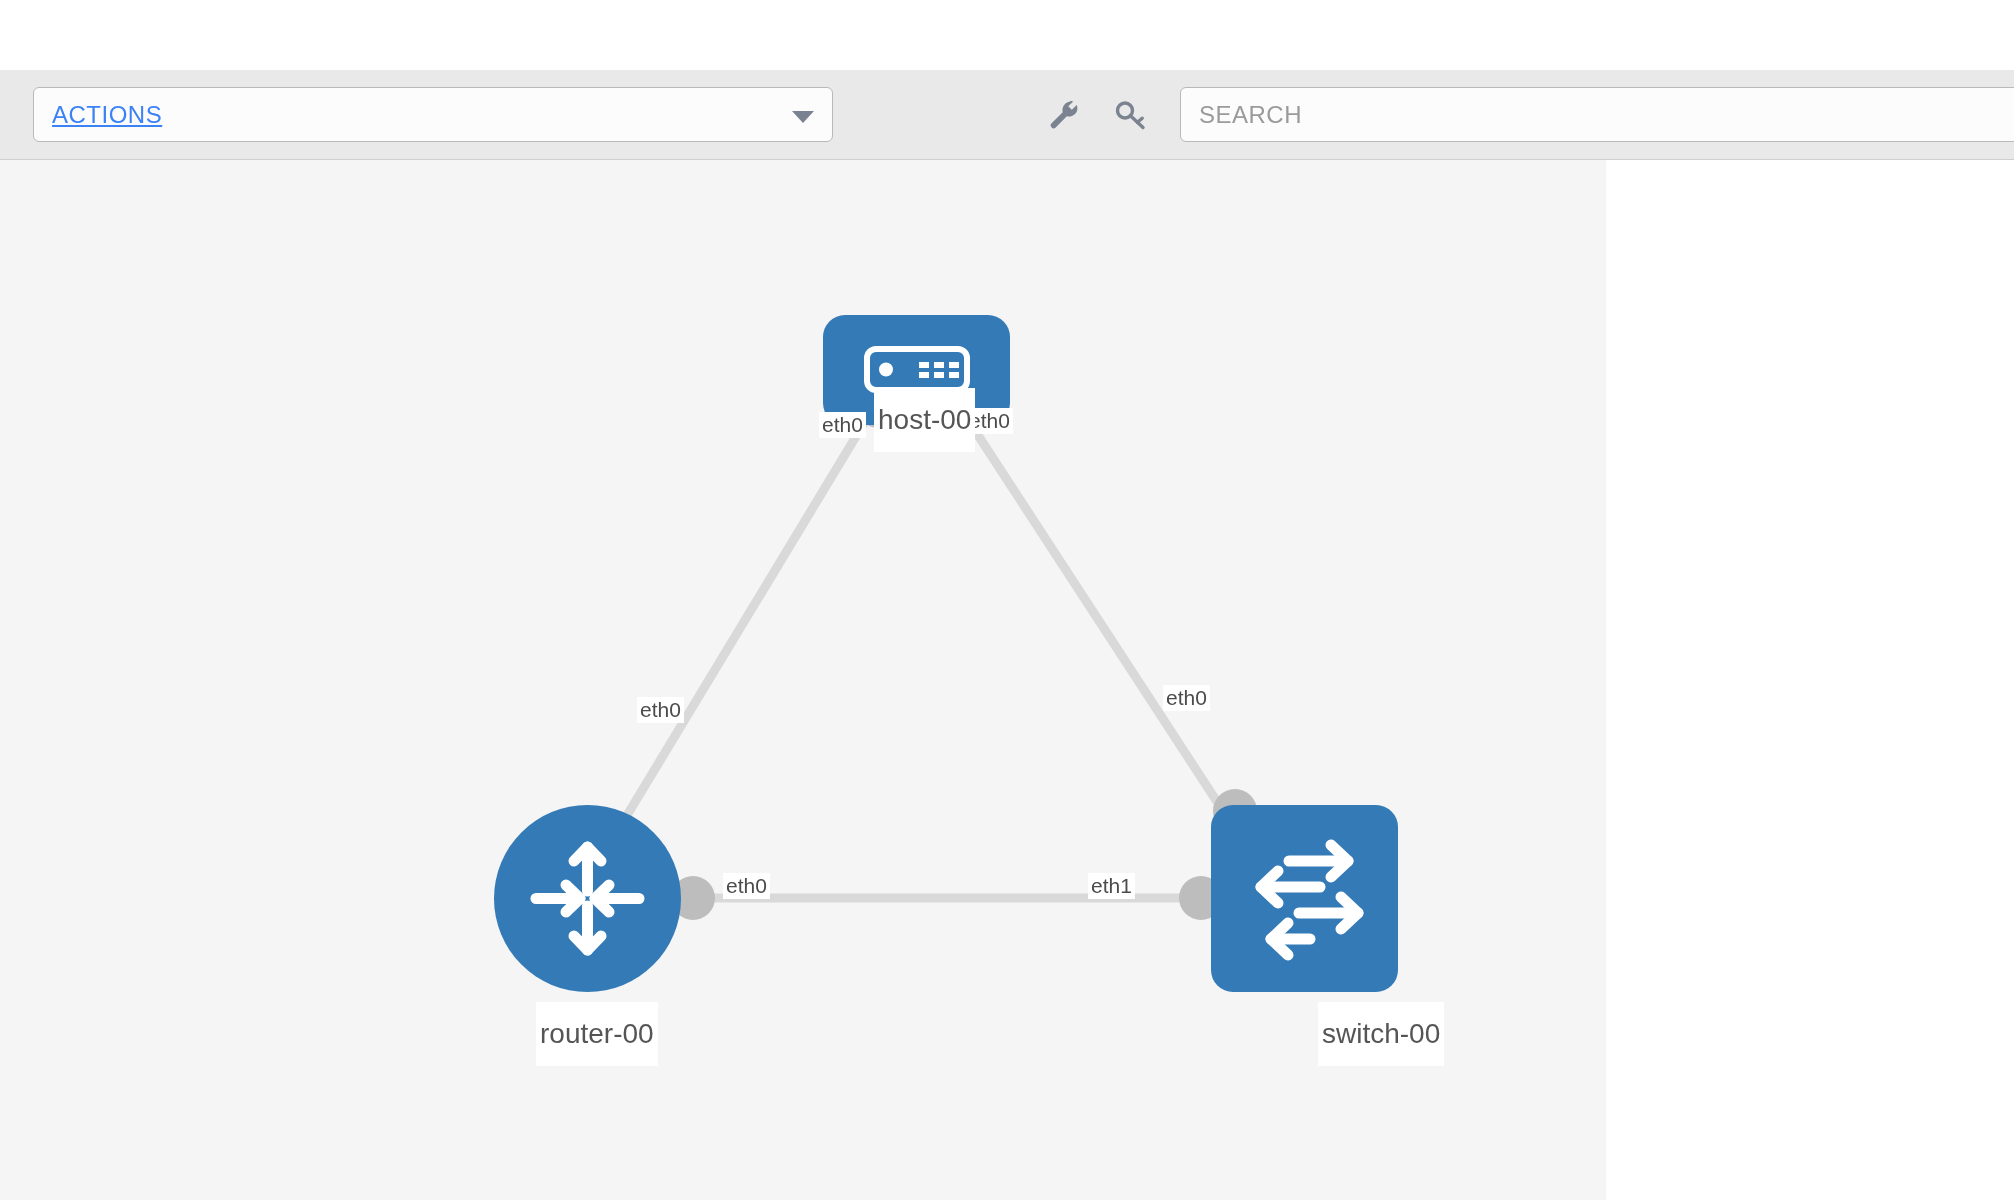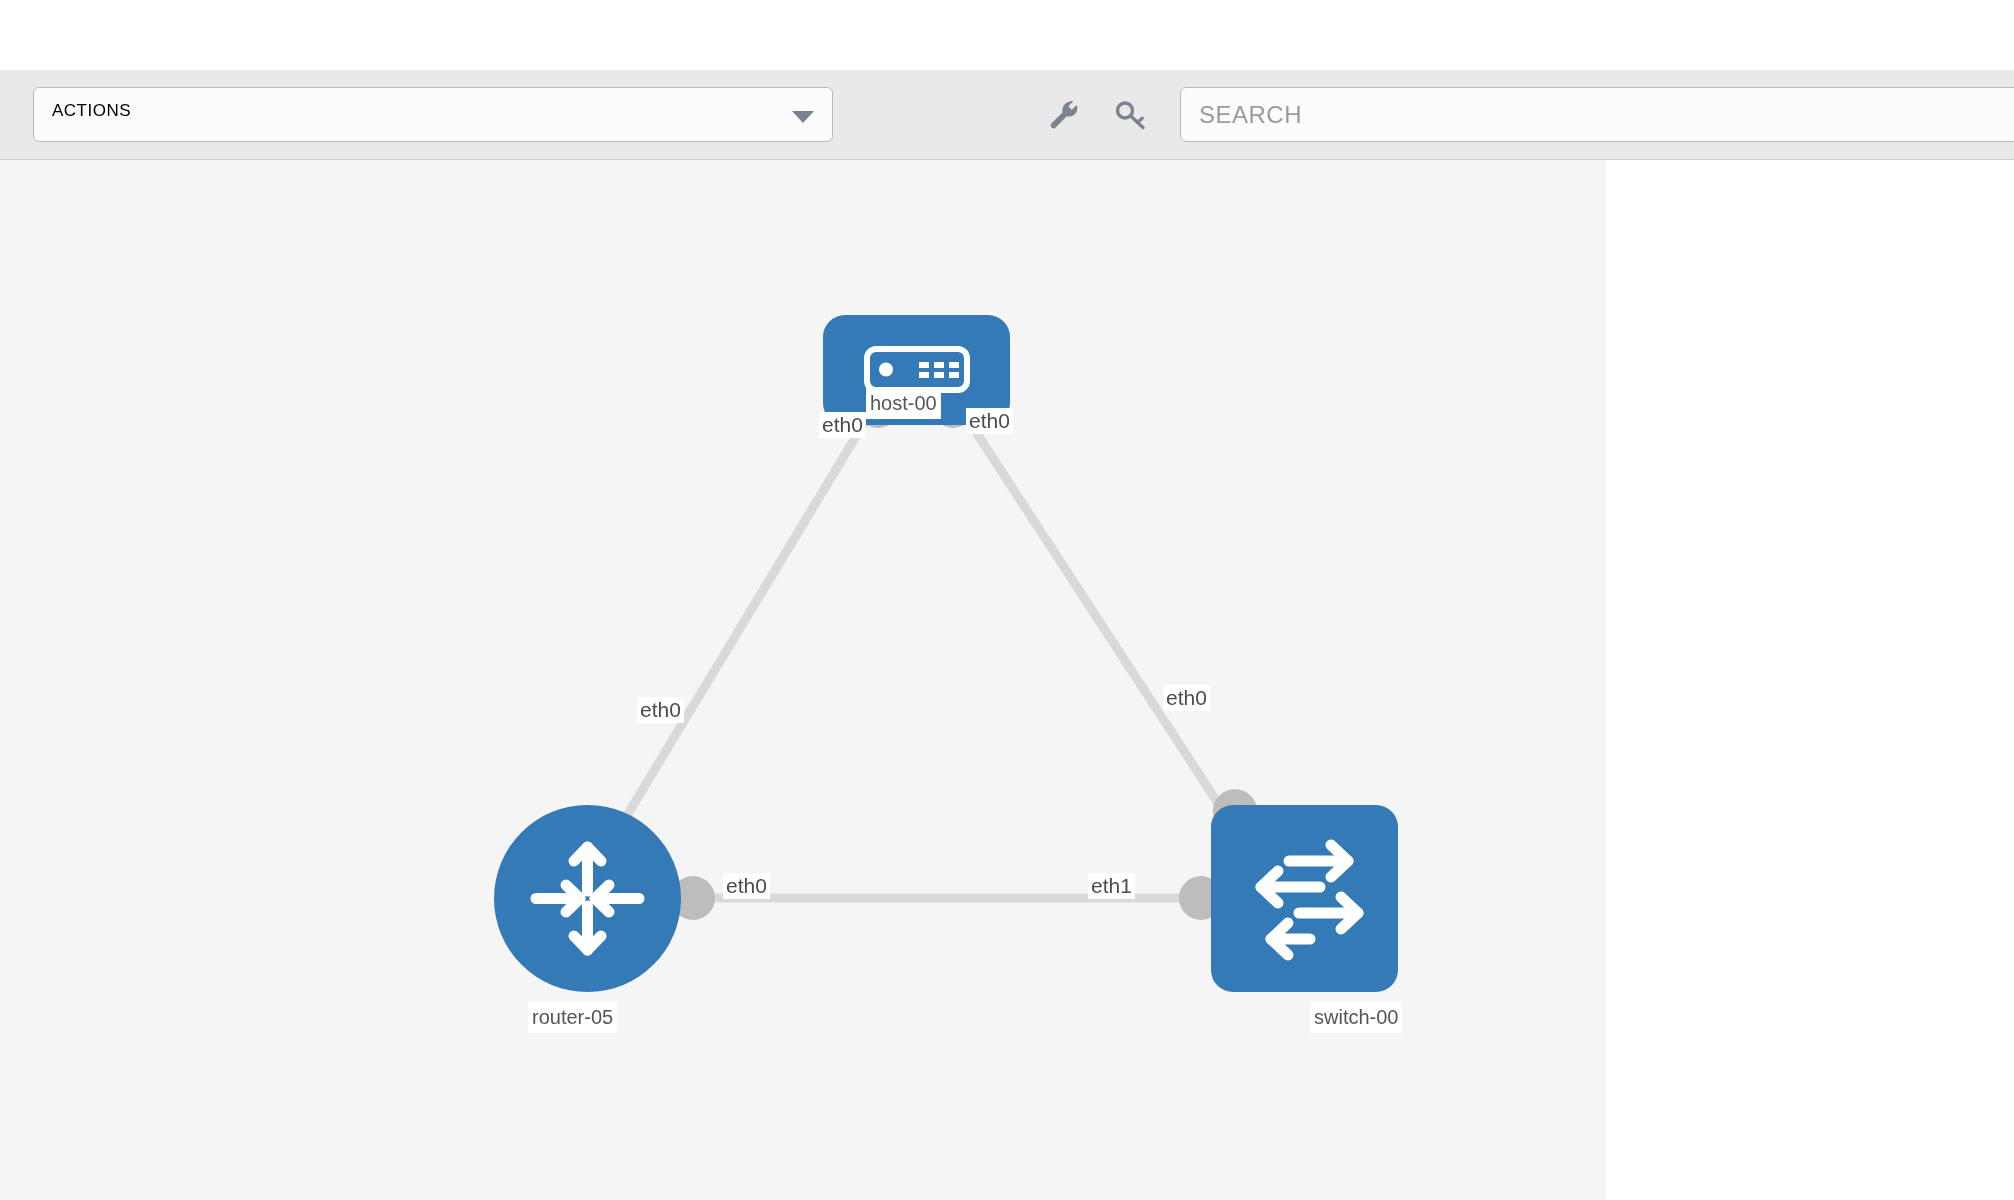--- a/index.html
+++ b/index.html
@@ -70,23 +70,24 @@
     background: #fcfcfc;
     border: 1px solid #b9b9b9;
     border-radius: 6px;
     box-sizing: border-box;
     cursor: pointer;
   }
   .actions-select .label {
     position: absolute;
     left: 18px;
     top: 13px;
-    font-size: 17px;
-    color: #000000;
+    font-size: 24px;
+    color: #3b82f6;
     letter-spacing: 0.5px;
+    text-decoration: underline;
   }
   .caret {
     position: absolute;
     right: 18px;
     top: 23px;
     width: 0; height: 0;
     border-left: 11px solid transparent;
     border-right: 11px solid transparent;
     border-top: 12px solid #7a8190;
   }
@@ -142,25 +143,26 @@
     position: absolute;
     font-size: 21px;
     color: #4b4b4b;
     background: #ffffff;
     padding: 1px 3px;
     white-space: nowrap;
     line-height: 1.15;
   }
   .node-label {
     position: absolute;
-    font-size: 20px;
+    font-size: 28px;
     color: #555555;
     background: #ffffff;
-    padding: 4px 4px;
+    padding: 16px 4px;
     white-space: nowrap;
+    margin-left: 8px;
   }
 
   .node {
     position: absolute;
     background: #337ab7;
     cursor: pointer;
   }
   .node.host   { left: 823px; top: 155px; width: 187px; height: 110px; border-radius: 22px; }
   .node.router { left: 494px; top: 645px; width: 187px; height: 187px; border-radius: 50%; }
   .node.switch { left: 1211px; top: 645px; width: 187px; height: 187px; border-radius: 22px; }
@@ -329,19 +331,19 @@
     <span class="edge-label" style="left:966px; top:248px;">eth0</span>
     <span class="node-label" style="left:866px; top:228px;">host-00</span>
 
     <span class="edge-label" style="left:637px; top:537px;">eth0</span>
     <span class="edge-label" style="left:1163px; top:525px;">eth0</span>
 
     <span class="edge-label" style="left:723px; top:713px;">eth0</span>
     <span class="edge-label" style="left:1098px; top:713px;">eth</span>
     <span class="edge-label" style="left:1088px; top:713px;">eth1</span>
 
-    <span class="node-label" style="left:528px; top:842px;">router-05</span>
+    <span class="node-label" style="left:528px; top:842px;">router-00</span>
     <span class="node-label" style="left:1310px; top:842px;">switch-00</span>
 
   </div>
 
 
 </div>
 
 </body></html>

